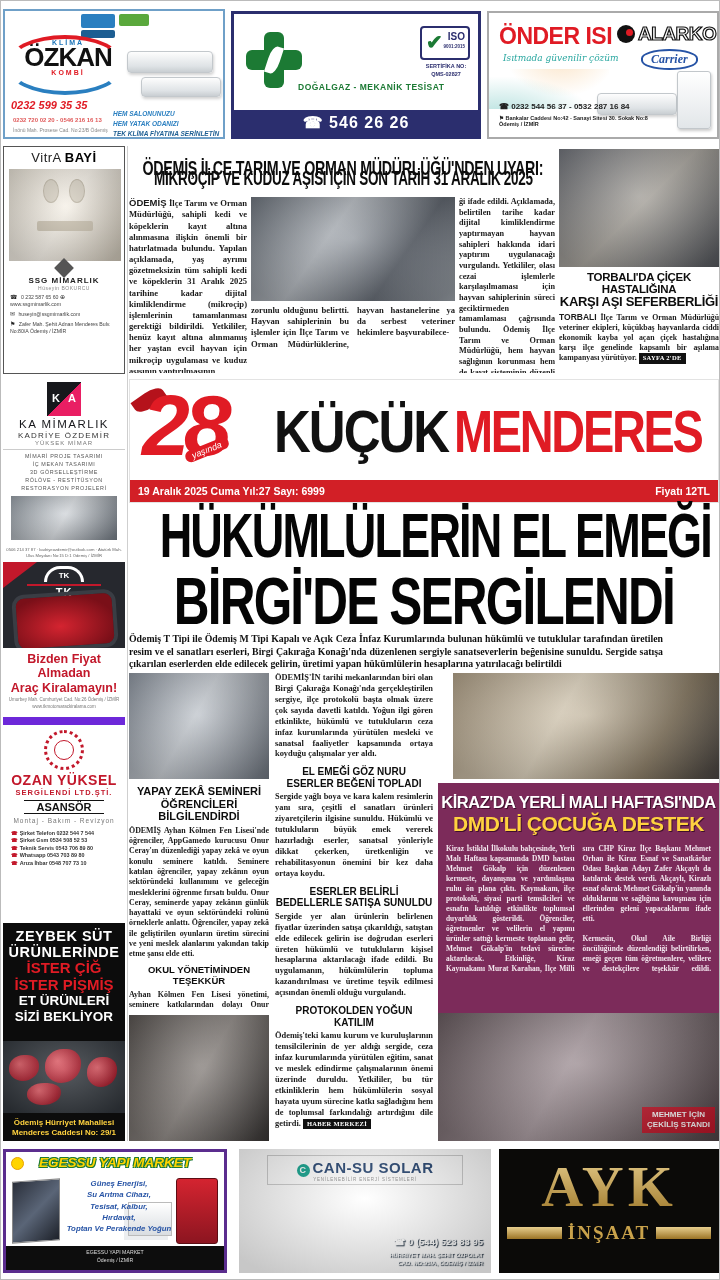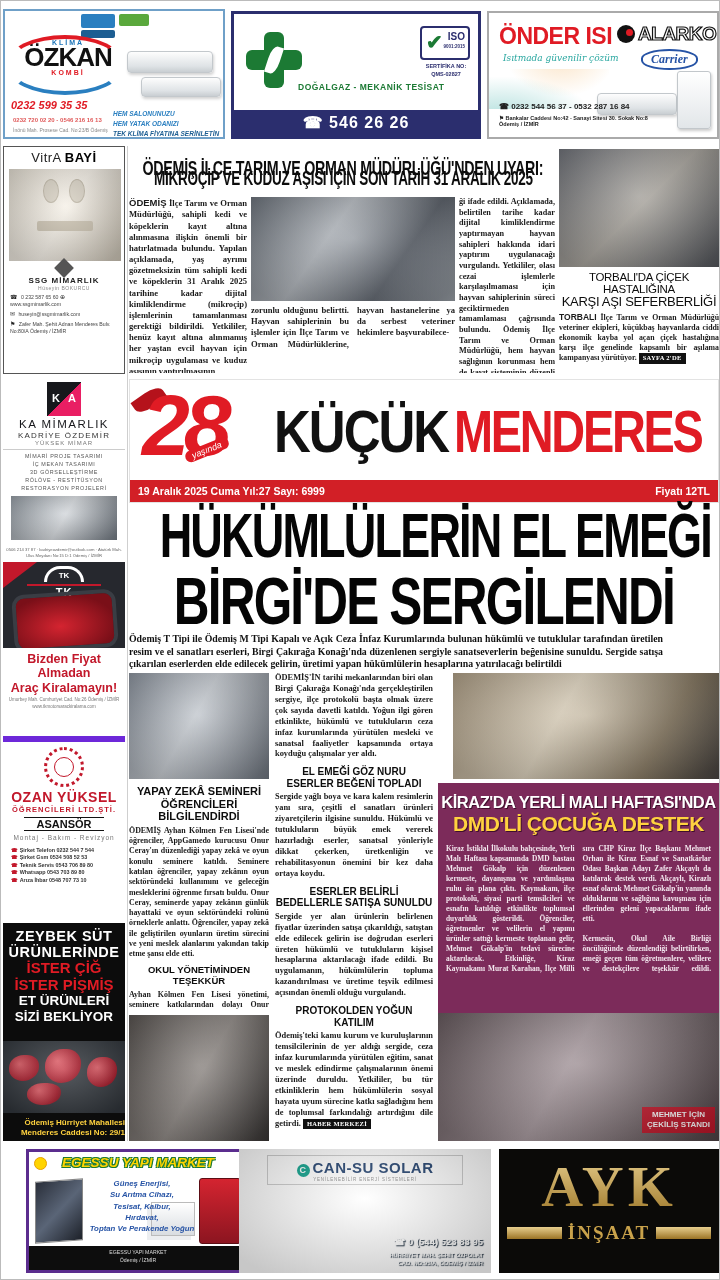--- a/index.html
+++ b/index.html
@@ -93,52 +93,52 @@
   .tk-dark { position:absolute; left:0; top:0; right:0; height:86px; background:#26282e; overflow:hidden; }
   .tk-red-tri { position:absolute; left:0; top:0; width:0; height:0; border-top:26px solid #c2182b; border-right:34px solid transparent; }
   .tk-logo { position:absolute; left:24px; top:4px; width:74px; text-align:center; }
   .tk-arc { width:40px; height:16px; margin:0 auto; border:3px solid #fff; border-bottom:none; border-radius:40px 40px 0 0; position:relative; }
   .tk-arc span { position:absolute; left:0; right:0; top:2px; color:#fff; font-size:8px; font-weight:900; }
   .tk-name { color:#fff; font-size:11px; font-weight:900; letter-spacing:1px; border-top:2px solid #c2182b; border-bottom:2px solid #c2182b; margin-top:2px; }
   .tk-car { position:absolute; left:14px; top:34px; width:96px; height:50px; background:radial-gradient(ellipse at 45% 60%, #d42430, #7a0f18 75%); transform:rotate(-4deg); border-radius:8px; box-shadow:0 0 0 4px #3a3d44; }
   .tk-slogan { position:absolute; left:0; right:0; top:90px; text-align:center; color:#c2182b; font-weight:900; font-size:12.5px; line-height:1.15; }
   .tk-addr { position:absolute; left:4px; right:4px; bottom:4px; text-align:center; font-size:4.5px; color:#777; line-height:1.4; }
 
-  #sb-ozan { top:735px; height:252px; border-top:6px solid #6d28d9; border-bottom:2px solid #111; }
+  #sb-ozan { top:716px; height:252px; border-top:8px solid #6d28d9; border-bottom:2px solid #111; }
   .ozan-logo { width:40px; height:40px; margin:5px auto 2px; border-radius:50%; border:3px dotted #c2182b; position:relative; background:#fff; }
   .ozan-logo::after { content:""; position:absolute; inset:7px; border:1.5px solid #c2182b; border-radius:50%; }
   .ozan-name { text-align:center; color:#c2182b; font-size:14px; font-weight:900; letter-spacing:.5px; }
   .ozan-sub { text-align:center; color:#c2182b; font-size:7.5px; font-weight:bold; letter-spacing:1px; }
   .ozan-title { text-align:center; font-size:11px; font-weight:900; color:#111; border-top:1px solid #111; border-bottom:1px solid #111; width:80px; margin:3px auto; }
   .ozan-serv { text-align:center; font-size:6.5px; color:#777; letter-spacing:1px; }
   .ozan-row { font-size:5.4px; color:#333; padding:1.5px 8px 0; font-weight:bold; }
   .ozan-row .ic { color:#c2182b; margin-right:2px; }
   .ozan-foot { position:absolute; left:2px; right:2px; bottom:3px; font-size:4.2px; color:#666; text-align:center; line-height:1.3; }
 
   #sb-zeybek { top:922px; height:218px; background:#0c0c0c; color:#fff; }
   .zy-l1 { text-align:center; font-size:14.5px; font-weight:900; letter-spacing:.5px; margin-top:5px; }
   .zy-red { text-align:center; color:#e01b24; font-size:15px; font-weight:900; line-height:1.1; }
   .zy-wh { text-align:center; color:#fff; font-size:13.5px; font-weight:900; line-height:1.15; }
   .zy-photo { left:0; top:118px; width:122px; height:72px; background:#32373d; }
   .meat { position:absolute; border-radius:50% 40% 55% 45%; background:radial-gradient(circle at 35% 35%, #e4606a, #a31424 70%, #6d0d18); }
-  .zy-addr { position:absolute; left:0; right:0; bottom:3px; text-align:right; color:#ffd23f; font-weight:900; font-size:8px; line-height:1.25; }
+  .zy-addr { position:absolute; left:0; right:0; bottom:3px; text-align:center; color:#ffd23f; font-weight:900; font-size:8px; line-height:1.25; }
 
   
   #main-divider { position:absolute; left:126px; top:145px; width:1px; height:995px; background:#cfcfcf; }
 
   .tophead { position:absolute; left:128px; width:428px; text-align:center; color:#0d0d0d; font-weight:900; }
   .tophead span { display:inline-block; white-space:nowrap; letter-spacing:-.3px; }
 
   .newsp { font-family:"Liberation Serif", serif; font-weight:600; color:#1a1a1a; line-height:1.3; }
 
   .t-col { position:absolute; font-size:8.6px; }
   .lead-word { font-weight:900; font-family:"Liberation Sans", sans-serif; font-size:9.5px; }
 
   #torbali { position:absolute; left:558px; top:148px; width:160px; }
-  .torb-h { font-weight:400; color:#0d0d0d; text-align:center; line-height:1.05; margin-top:4px; }
+  .torb-h { font-weight:700; color:#0d0d0d; text-align:center; line-height:1.05; margin-top:4px; }
   .torb-h .l1 { font-size:11.5px; display:block; letter-spacing:-.3px; }
   .torb-h .l2 { font-size:13px; display:block; letter-spacing:-.3px; }
   .torb-body { font-size:7.8px; margin-top:3px; }
 
   
   #masthead { position:absolute; left:128px; top:378px; width:590px; height:124px; border:1px solid #e3e3e3; }
   .mh-logo { position:absolute; left:6px; top:2px; height:96px; width:578px; }
   .mh-28 { position:absolute; left:6px; top:-6px; font-size:86px; font-weight:900; color:#e01b24; font-style:italic; letter-spacing:-6px; }
   .mh-leaf { position:absolute; left:-4px; top:10px; width:34px; height:16px; background:#b5121b; border-radius:0 50% 0 50%; transform:rotate(-35deg); }
   .mh-yas { position:absolute; left:48px; top:62px; background:#e01b24; color:#fff; font-size:9px; font-style:italic; padding:1px 7px; border-radius:8px; transform:rotate(-22deg); }
@@ -156,21 +156,21 @@
   
   #kiraz { position:absolute; left:437px; top:782px; width:281px; height:358px; background:#7c2b5a; overflow:hidden; }
   .kz-h1 { text-align:center; color:#fff; font-weight:900; font-size:16.5px; letter-spacing:-.5px; margin-top:10px; text-shadow:1px 1px 0 #3f0f2c; white-space:nowrap; }
   .kz-h2 { text-align:center; color:#ffd23f; font-weight:900; font-size:21px; letter-spacing:-.5px; text-shadow:1px 1px 0 #3f0f2c; white-space:nowrap; }
   .kz-cols { display:flex; gap:8px; padding:8px 8px 0; }
   .kz-cols > div { flex:1; color:#f3e6ee; font-size:7.4px; font-weight:bold; text-align:justify; line-height:1.35; font-family:"Liberation Serif", serif; }
   .kz-photo { position:absolute; left:0; bottom:0; width:281px; height:128px; }
   .kz-cap { position:absolute; right:4px; bottom:8px; background:#c2182b; color:#fff; font-weight:900; font-size:8px; text-align:center; padding:3px 5px; line-height:1.25; }
 
   
-  #ad-egessu { left:2px; top:1148px; width:224px; height:124px; border:3px solid #5b2d8e; background:#fff;margin-left:23px; }
+  #ad-egessu { left:2px; top:1148px; width:224px; height:124px; border:3px solid #5b2d8e; background:#fff; }
   .eg-h { text-align:center; margin-top:3px; font-size:13.5px; font-weight:900; font-style:italic; color:#ffd400; text-shadow:1px 1px 0 #1c7a34,-1px -1px 0 #1c7a34,1px -1px 0 #1c7a34,-1px 1px 0 #1c7a34; white-space:nowrap; }
   .eg-sun { position:absolute; left:5px; top:5px; width:13px; height:13px; border-radius:50%; background:#ffd400; border:1.5px solid #e8a000; }
   .eg-lines { position:absolute; left:60px; top:26px; width:106px; text-align:center; color:#2653a5; font-weight:900; font-style:italic; font-size:7.8px; line-height:1.45; }
   .eg-solar { position:absolute; left:6px; top:28px; width:48px; height:62px; background:linear-gradient(135deg,#2a2f3a,#5a6577 50%,#1d2129); border:1px solid #888; transform:skewY(-4deg); }
   .eg-boiler { position:absolute; right:6px; top:26px; width:42px; height:66px; background:linear-gradient(180deg,#d42430,#8c1520); border:1px solid #5c0d14; border-radius:3px; }
   .eg-panels { position:absolute; right:52px; top:50px; width:44px; height:34px; background:linear-gradient(180deg,#fff,#d9dde1); border:1px solid #bbb; box-shadow:-4px 4px 0 #eceef0; }
   .eg-foot { position:absolute; left:0; right:0; bottom:0; height:24px; background:#0d0d0d; color:#ddd; font-size:5.2px; text-align:center; line-height:1.5; padding-top:3px; }
 
   #ad-cansu { left:238px; top:1148px; width:252px; height:124px; }
   .cs-bar { position:absolute; left:28px; right:28px; top:6px; height:30px; background:#fff; border:1px solid #ccc; text-align:center; }
@@ -323,21 +323,21 @@
     </div>
     <div class="tk-addr">
       <div>Umurbey Mah. Cumhuriyet Cad. No:26 Ödemiş / İZMİR</div>
       <div>www.tkmotorsarackiralama.com</div>
     </div>
   </div>
 
   <div class="sb" id="sb-ozan">
     <div class="ozan-logo"></div>
     <div class="ozan-name">OZAN YÜKSEL</div>
-    <div class="ozan-sub">ÖĞRENCİLERİ LTD.ŞTİ.</div>
+    <div class="ozan-sub">SERGİLENDİ LTD.ŞTİ.</div>
     <div class="ozan-title">ASANSÖR</div>
     <div class="ozan-serv">Montaj - Bakım - Revizyon</div>
     <div style="margin-top:4px;">
       <div class="ozan-row"><span class="ic">☎</span><span>Şirket Telefon  0232 544 7 544</span></div>
       <div class="ozan-row"><span class="ic">☎</span><span>Şirket Gsm  0534 508 52 53</span></div>
       <div class="ozan-row"><span class="ic">☎</span><span>Teknik Servis  0543 706 89 80</span></div>
       <div class="ozan-row"><span class="ic">☎</span><span>Whatsapp  0543 703 89 80</span></div>
       <div class="ozan-row"><span class="ic">☎</span><span>Arıza İhbar  0548 707 73 10</span></div>
     </div>
     <div class="ozan-foot">Hürriyet Mah. Cumhuriyet 4 Sok. No:34 Ödemiş / İZMİR</div>

